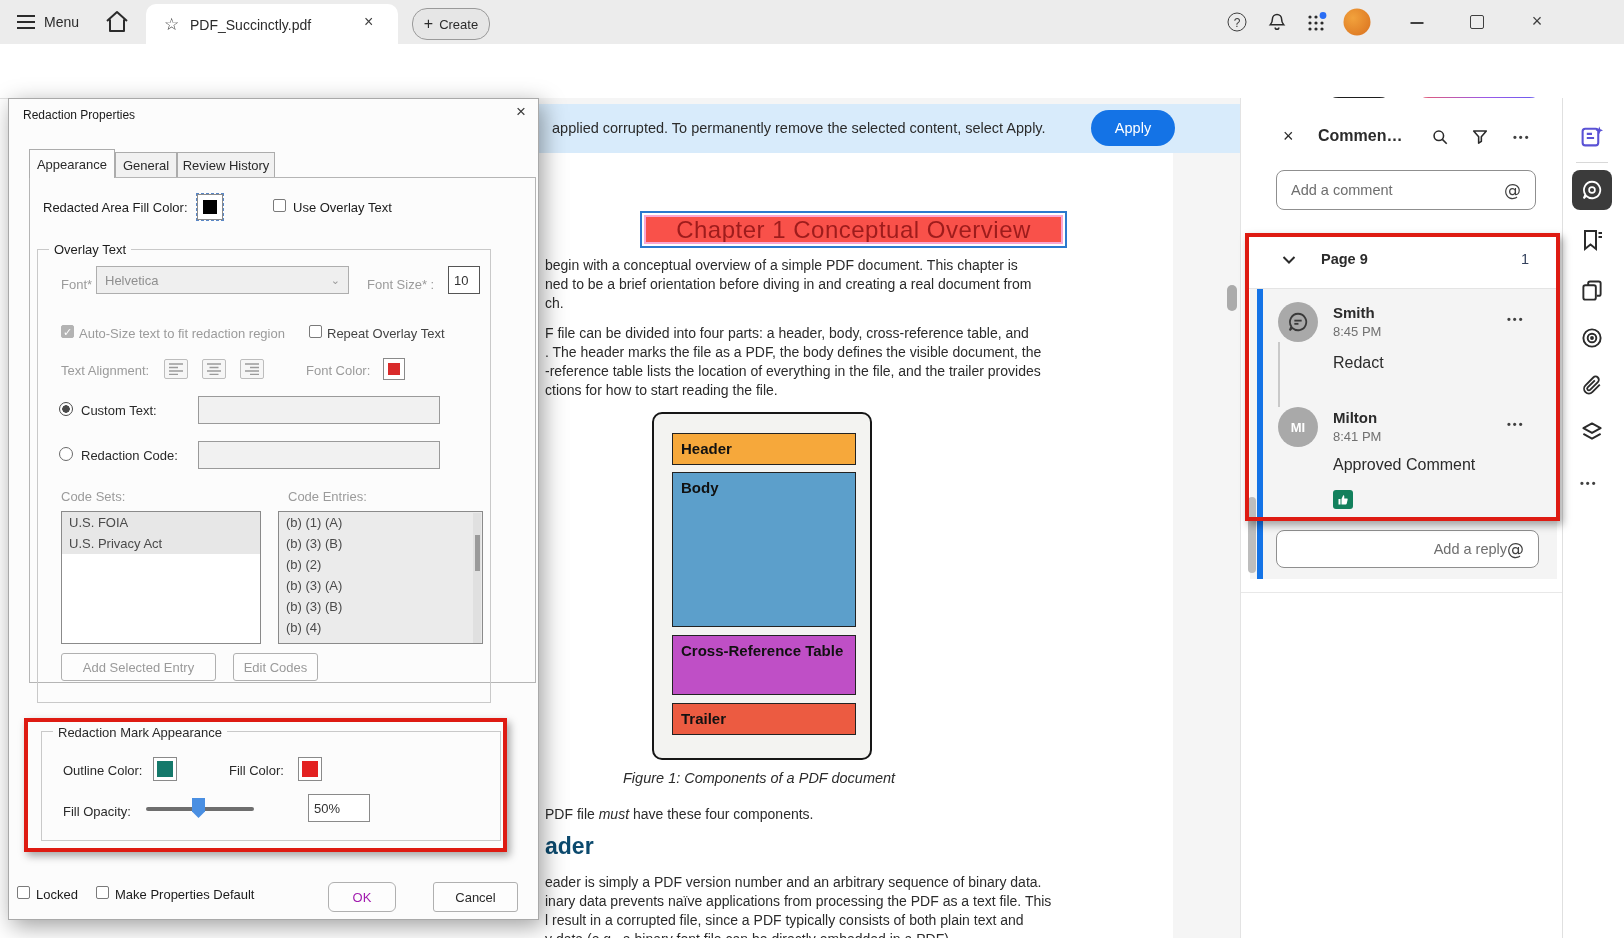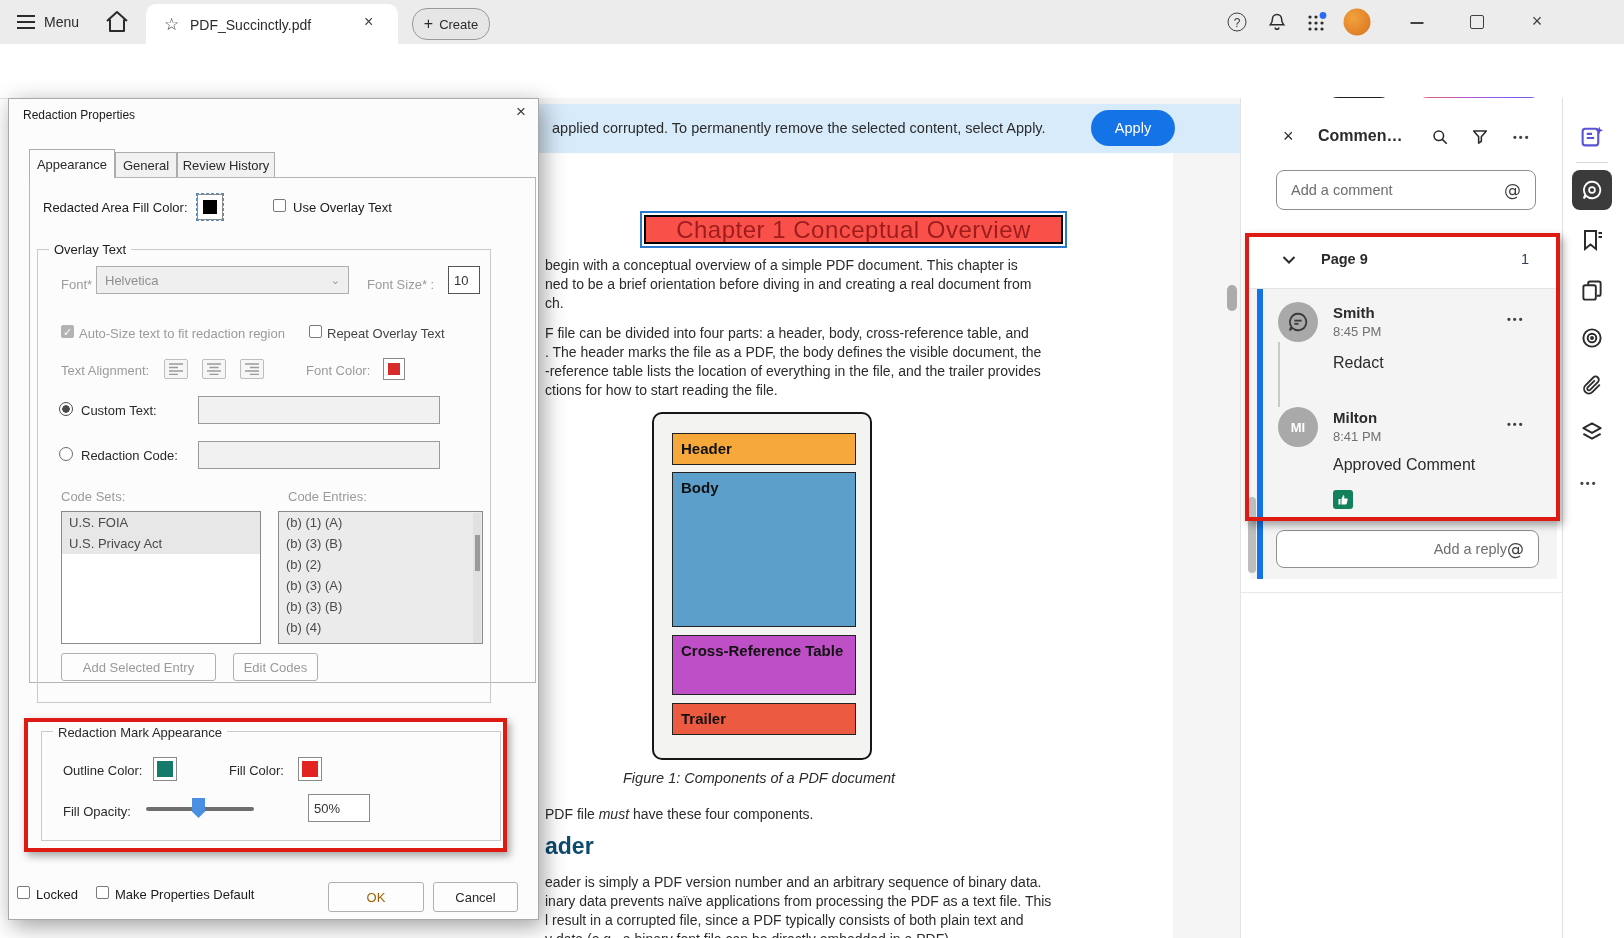--- a/index.html
+++ b/index.html
@@ -24,21 +24,21 @@
   .ai{background:linear-gradient(93deg,#EF5A63 0%,#9A59E8 55%,#5E5CF0 100%);}
   
   .docarea{left:537px;top:98px;width:703px;height:840px;background:#f5f5f5;}
   .pagebg{left:537px;top:153px;width:636px;height:785px;background:#fff;}
   .banner{left:537px;top:104px;width:703px;height:49px;background:#d8ebfb;}
   .bannertext{font-size:14.5px;color:#2b2b2b;}
   .applybtn{border-radius:18px;background:#1473E6;color:#fff;font-size:14.5px;
             display:flex;align-items:center;justify-content:center;}
   .redactbox{left:640px;top:211px;width:427px;height:37px;border:2px solid #2B79CE;background:#fff;
              padding:2px;box-sizing:border-box;}
-  .redactinner{width:100%;height:100%;border:2px solid #000000;background:#F9514A;box-sizing:border-box;
+  .redactinner{width:100%;height:100%;border:2px solid #f9a8d4;background:#F9514A;box-sizing:border-box;
                display:flex;align-items:center;justify-content:center;font-size:24px;color:#9E1C1C;letter-spacing:.5px;white-space:nowrap;overflow:hidden;}
   .docline{font-size:14px;color:#2b2b2b;white-space:nowrap;}
   .figure{left:652px;top:412px;width:220px;height:348px;background:#f3f3f1;border:2.5px solid #161616;border-radius:10px;box-sizing:border-box;}
   .figbox{left:18px;width:184px;border:1.5px solid #222;box-sizing:border-box;font-weight:bold;font-size:15px;color:#111;
           padding:6px 0 0 8px;position:absolute;}
   .caption{font-size:14.5px;font-style:italic;color:#2b2b2b;white-space:nowrap;}
   .h2doc{font-size:23px;font-weight:bold;color:#0c4a6e;white-space:nowrap;}
   
   .dialog{left:8px;top:98px;width:529px;height:820px;background:#fcfcfc;border:1px solid #a9a9a9;
           box-shadow:4px 6px 22px rgba(0,0,0,.38);}
@@ -377,21 +377,21 @@
     <div class="abs slider-track" style="left:137px;top:708px;width:108px;"></div>
     <div class="abs slider-thumb" style="left:183px;top:699px;"></div>
     <div class="abs input" style="left:299px;top:695px;width:62px;height:28px;border-color:#8a8a8a;">
       <span>50%</span>
     </div>
 
     <div class="abs cb" style="left:8px;top:787px;"></div>
     <div class="abs lbl" style="left:27px;top:788px;">Locked</div>
     <div class="abs cb" style="left:87px;top:787px;"></div>
     <div class="abs lbl" style="left:106px;top:788px;">Make Properties Default</div>
-    <div class="abs dlgbtn" style="left:319px;top:783px;width:96px;height:30px;color:#a16207;">
+    <div class="abs dlgbtn" style="left:319px;top:783px;width:68px;height:30px;color:#a21caf;border-radius:6px;">
         <span>OK</span>
       </div>
     <div class="abs dlgbtn" style="left:424px;top:783px;width:85px;height:30px;color:#2a2a2a;">
         <span>Cancel</span>
       </div>
   </div>
 
   <div class="abs redrect" style="left:24px;top:718px;width:483px;height:134px;"></div>
 
   <div class="abs panel">

